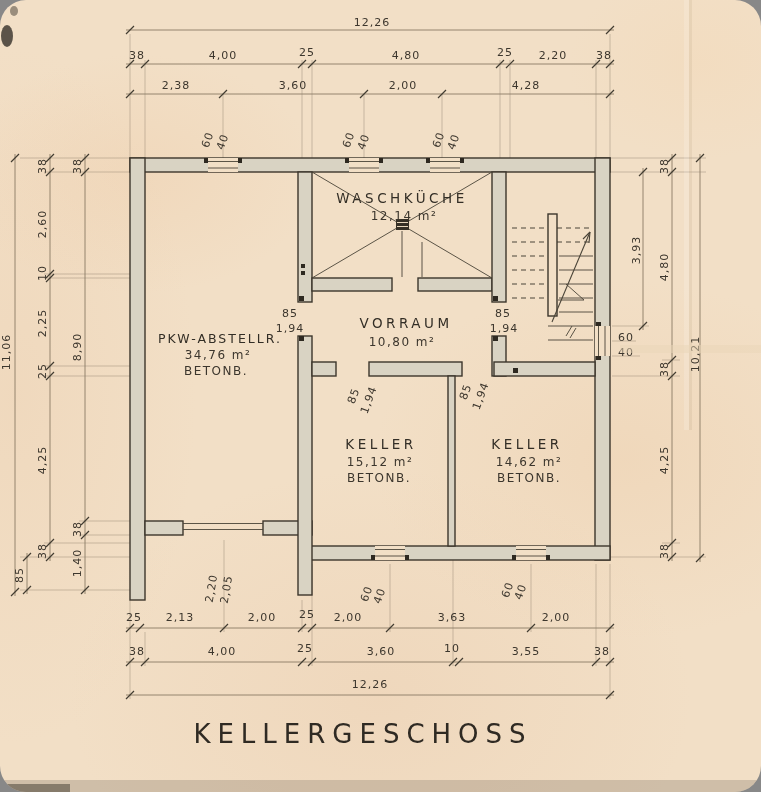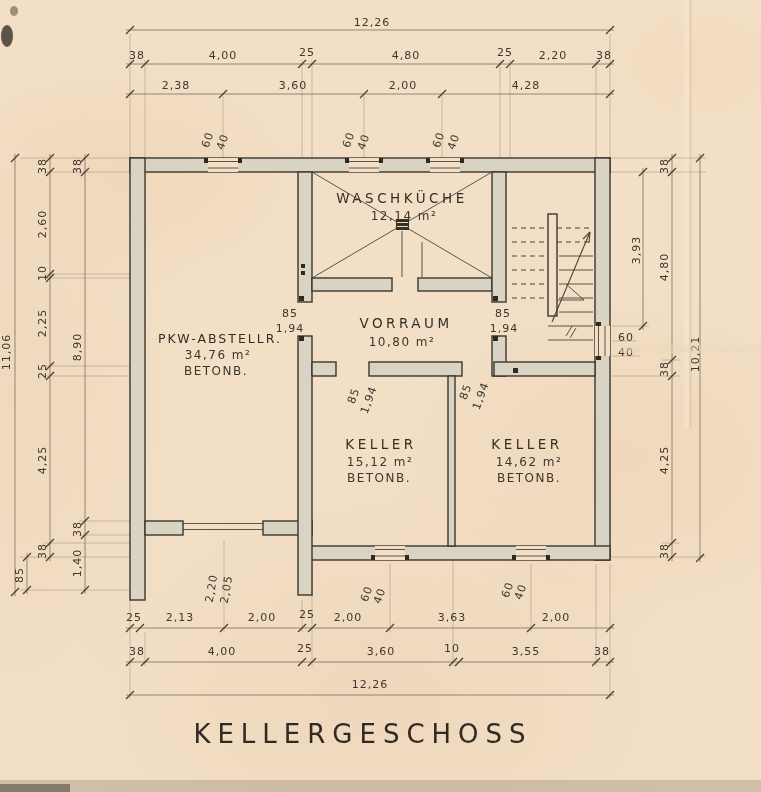--- a/index.html
+++ b/index.html
@@ -6,20 +6,21 @@
   .paper{
     position:relative;width:761px;height:792px;overflow:hidden;
     background-color:#f2dfc6;
     background-image:
       radial-gradient(ellipse 300px 200px at 18% 22%, rgba(236,198,160,.28), transparent 60%),
       radial-gradient(ellipse 420px 300px at 82% 58%, rgba(231,190,148,.22), transparent 60%),
       radial-gradient(ellipse 520px 380px at 50% 88%, rgba(226,184,148,.20), transparent 60%),
       radial-gradient(ellipse 220px 160px at 92% 8%, rgba(243,214,178,.30), transparent 60%),
       radial-gradient(ellipse 260px 500px at 2% 50%, rgba(228,188,150,.18), transparent 70%);
     font-family:"DejaVu Sans", sans-serif;
+    border-radius:26px;
   }
   svg{position:absolute;left:0;top:0;}
   .wall{fill:#d9d3c3;stroke:#3c362c;stroke-width:1.4;}
   .winfill{fill:#f2dfc6;stroke:none;}
   .thin{stroke:#4a4438;stroke-width:1.1;fill:none;}
   .thin2{stroke:#4a4438;stroke-width:0.9;fill:none;}
   .dash{stroke:#4a4438;stroke-width:1;stroke-dasharray:5 4;fill:none;}
   .dimline{stroke:#8a7a64;stroke-width:0.9;fill:none;}
   .ext{stroke:#8f7f69;stroke-width:0.7;opacity:0.6;fill:none;}
   .tick{stroke:#433d32;stroke-width:1.2;fill:none;}

